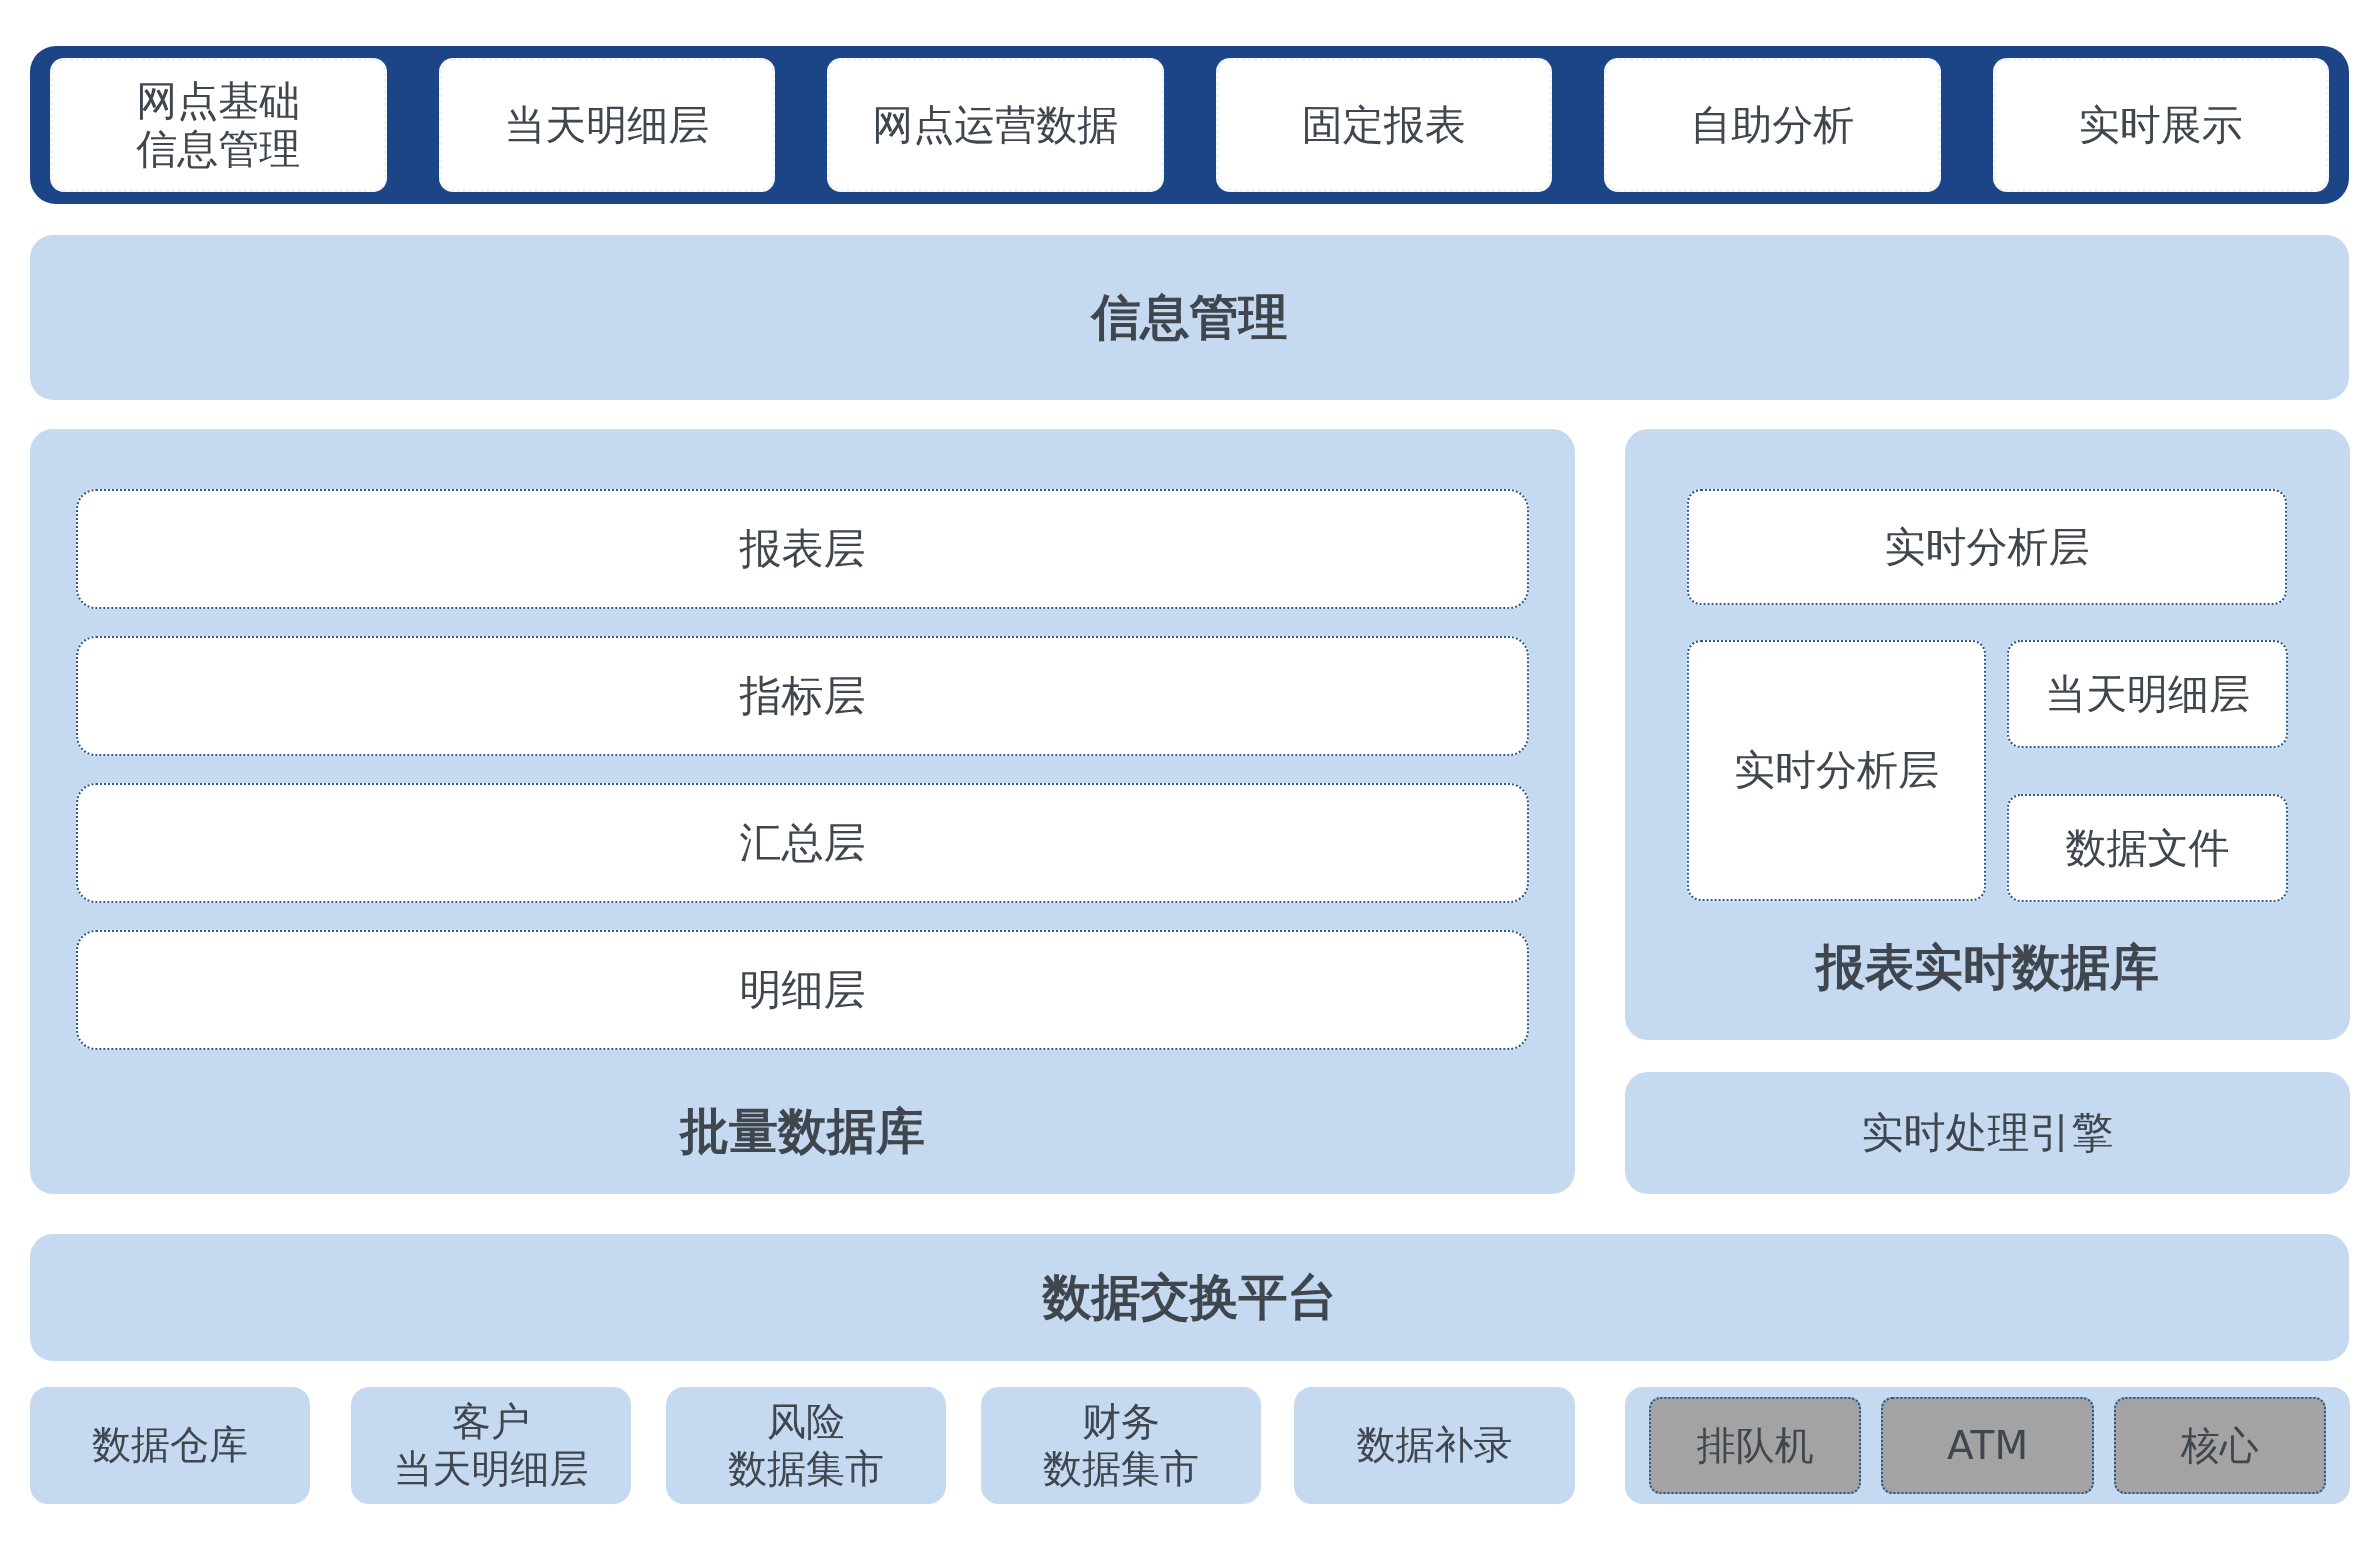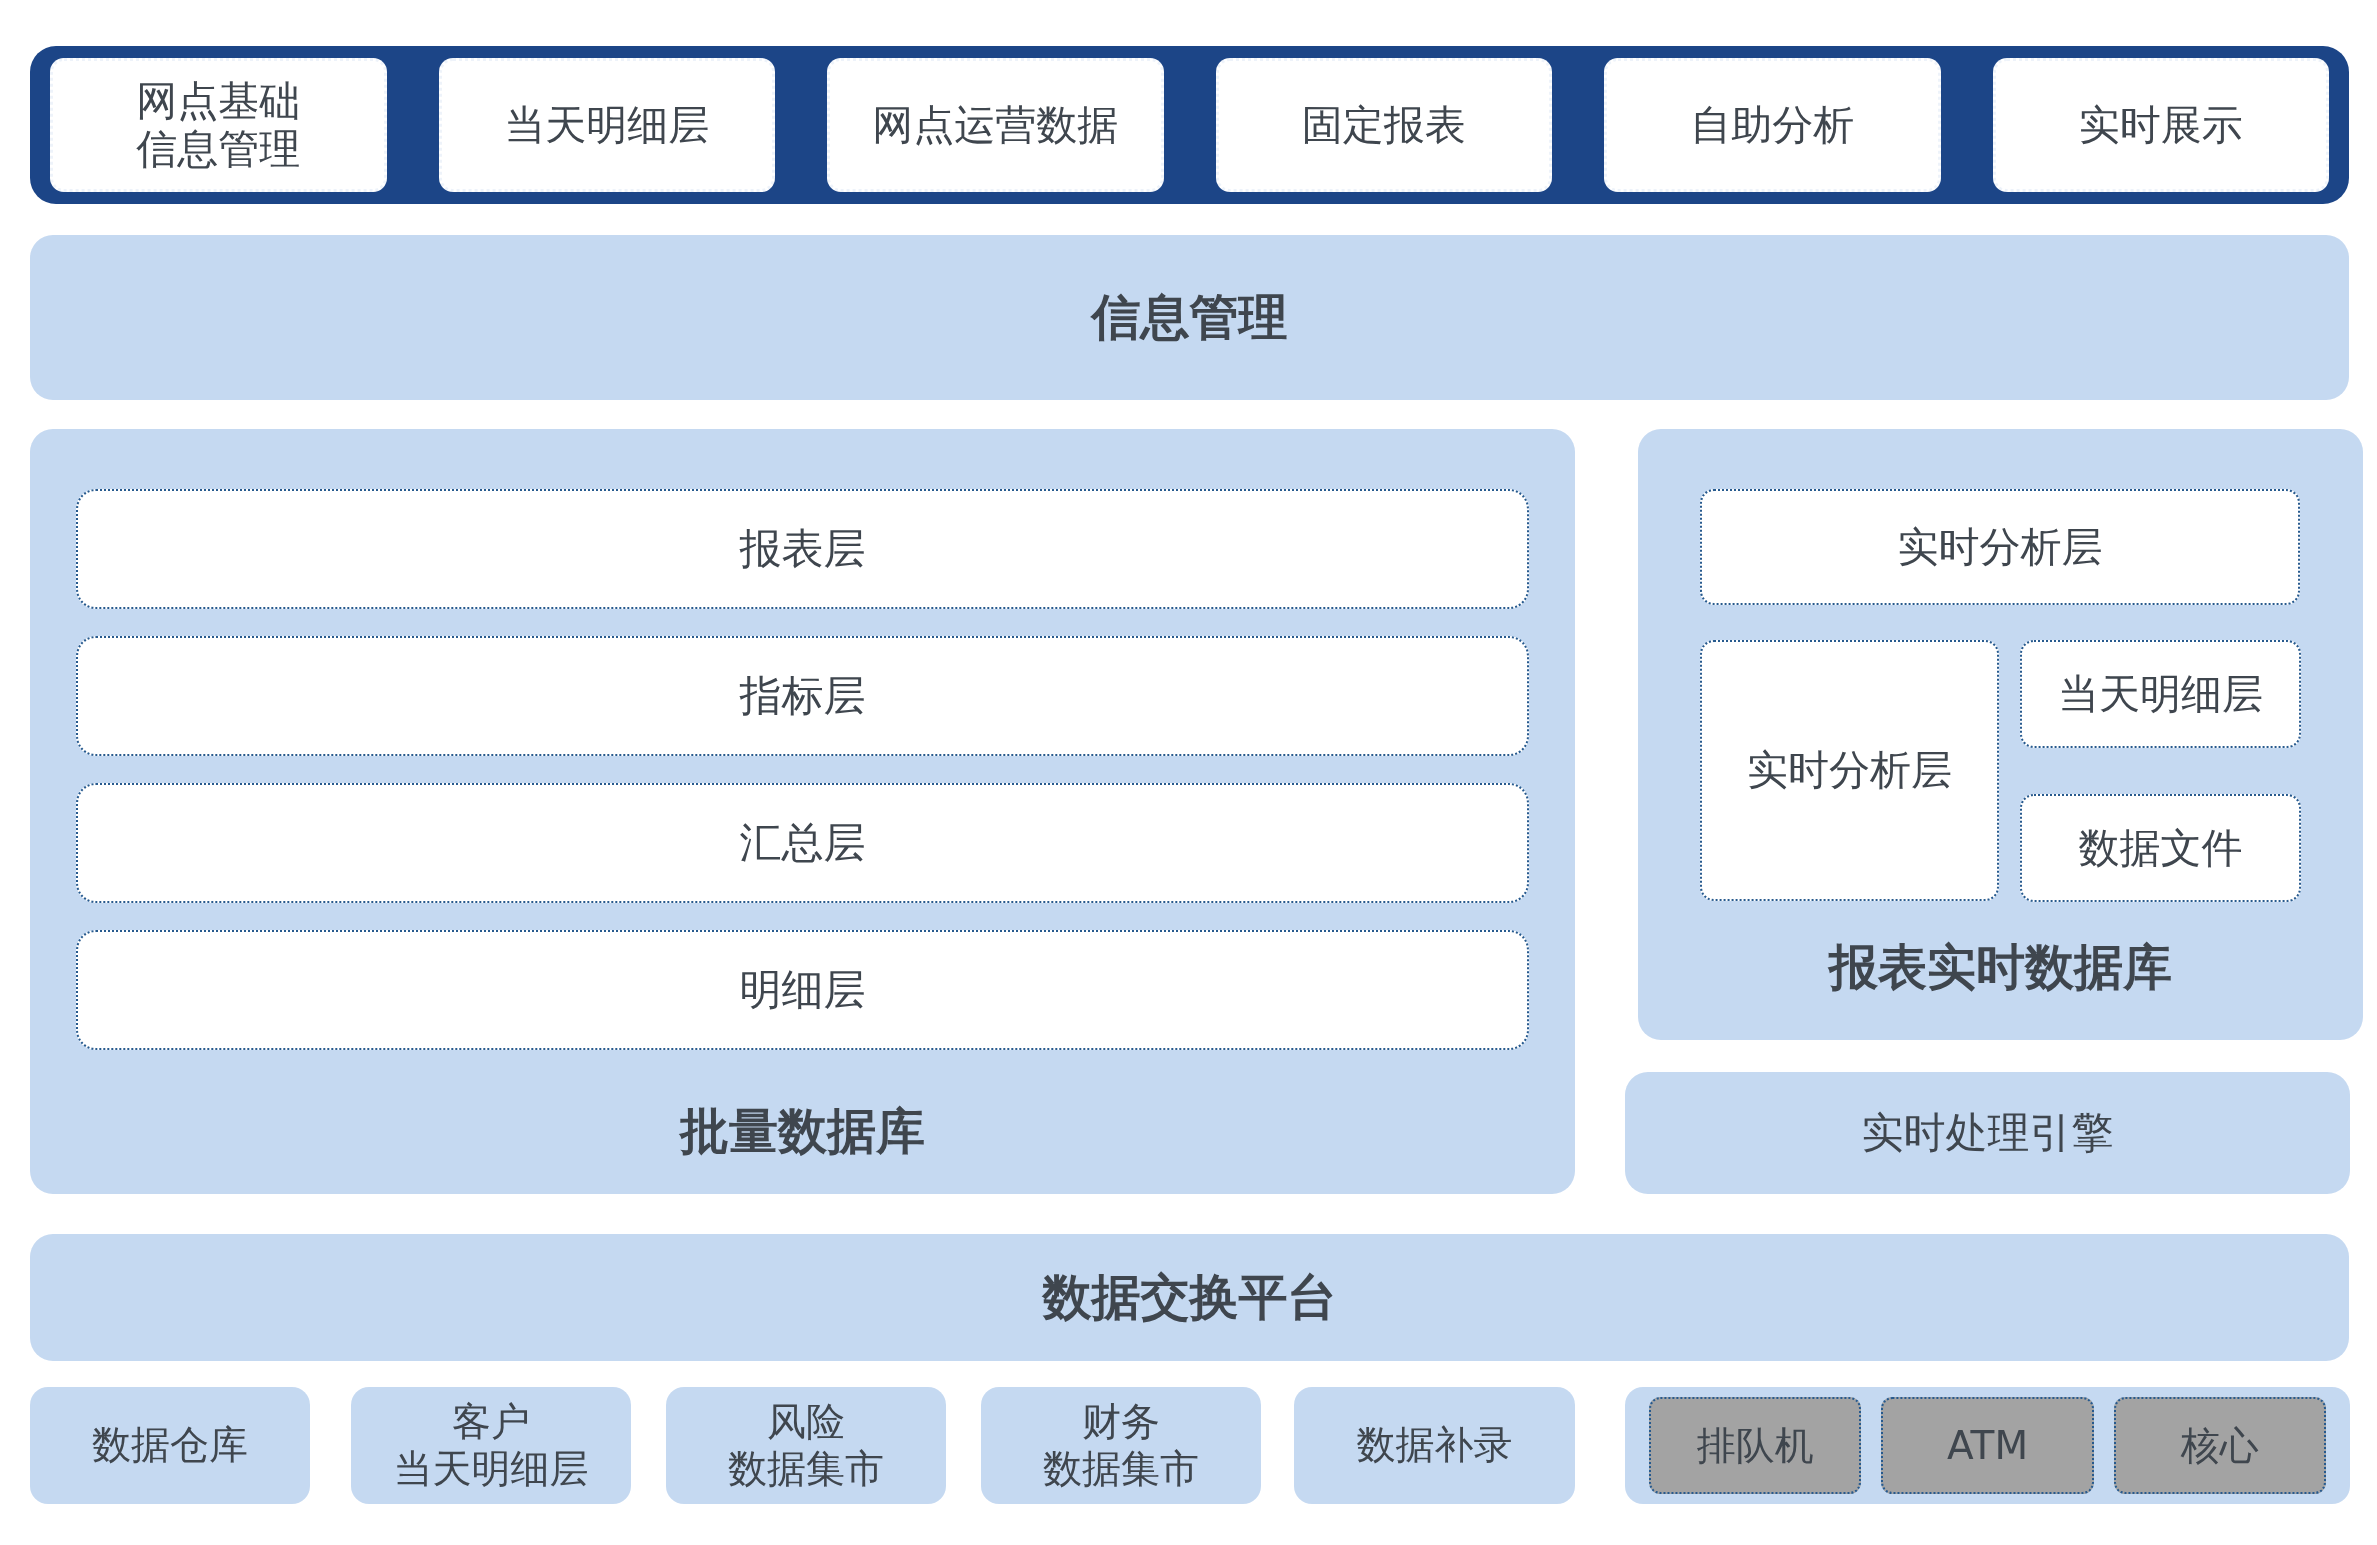--- a/index.html
+++ b/index.html
@@ -27,21 +27,21 @@
 
   
   .batch-panel{left:30px;top:429px;width:1545px;height:765px;border-radius:23px;
     display:flex;flex-direction:column;padding:60px 46px 0;}
   .layer-box{height:116px;margin-bottom:27px;background:#ffffff;border-radius:20px;
     border:2.5px dotted #275a8e;font-size:42px;}
   .panel-label{flex:1;display:flex;align-items:center;justify-content:center;
     font-weight:700;font-size:49px;padding-bottom:8px;}
 
   
-  .rt-panel{left:1625px;top:429px;width:725px;height:611px;border-radius:23px;margin-left:13px;}
+  .rt-panel{left:1625px;top:429px;width:725px;height:611px;border-radius:23px;}
   .rt-box{background:#ffffff;border-radius:14px;border:2.5px dotted #275a8e;font-size:41px;}
   .rt-top{left:62px;top:60px;width:600px;height:116px;}
   .rt-left{left:62px;top:211px;width:299px;height:261px;}
   .rt-r1{left:382px;top:211px;width:281px;height:108px;font-family:Liberation Serif, serif;}
   .rt-r2{left:382px;top:365px;width:281px;height:108px;}
   .rt-label{left:0;right:0;top:479px;height:120px;font-weight:700;font-size:49px;}
 
   .engine-bar{left:1625px;top:1072px;width:725px;height:122px;border-radius:23px;
     font-size:42px;font-weight:500;}
 

